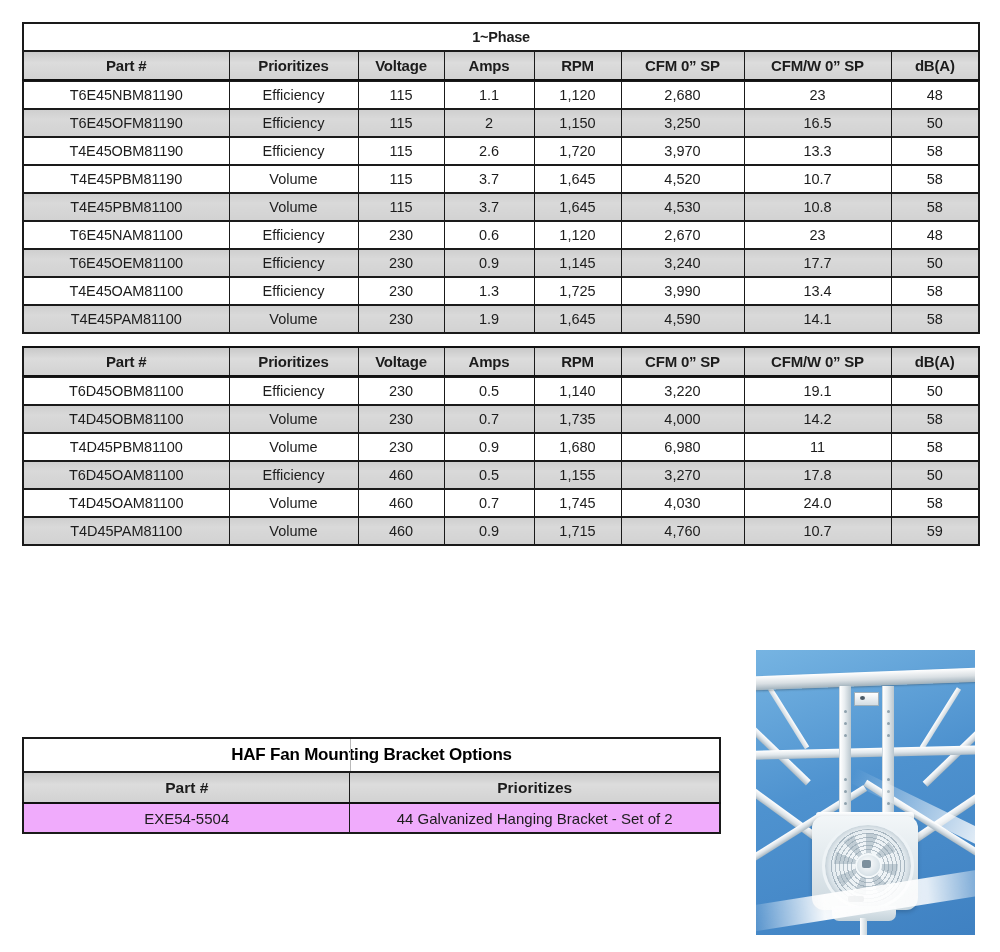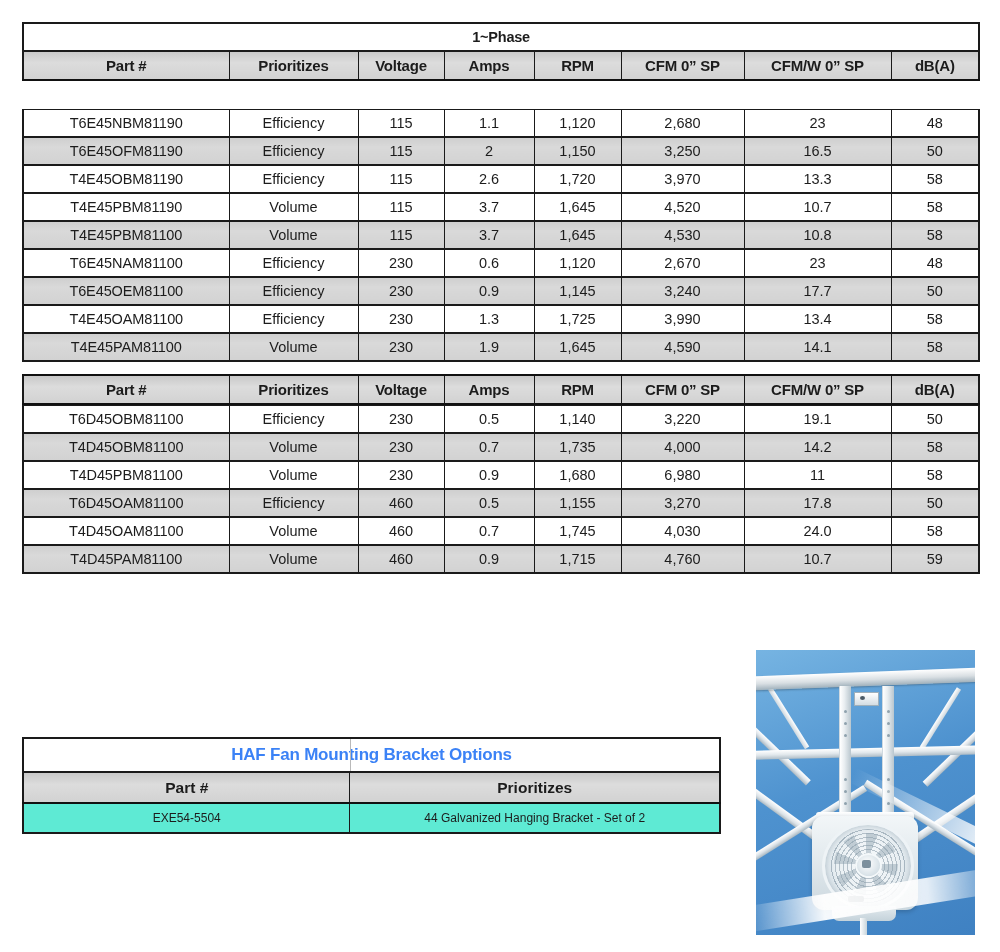--- a/index.html
+++ b/index.html
@@ -82,27 +82,27 @@
     table-layout:fixed;
     width:699px;
     border:2px solid #1a1a1a;
   }
   table.bracket td{
     border:1px solid #1a1a1a;
     border-bottom:2px solid #1a1a1a;
     height:26px;
     text-align:center;
     vertical-align:middle;
-    font-size:12px;
+    font-size:15px;
     color:#1c1c1c;
-    background:#5eead4;
+    background:#f0abfc;
     white-space:nowrap;
   }
   table.bracket td.b-title{
-    color:#3b82f6;
+    color:#000000;
     font-weight:bold;
     font-size:17px;
     height:30px;
     background:#ffffff;
     letter-spacing:-0.2px;
     position:relative;
   }
   table.bracket td.b-title .seam{
     position:absolute;
     left:326px;top:0;bottom:0;
@@ -317,21 +317,21 @@
         <td>Voltage</td>
         <td>Amps</td>
         <td>RPM</td>
         <td>CFM 0” SP</td>
         <td>CFM/W  0” SP</td>
         <td>dB(A)</td>
       </tr>
     </tbody>
   </table>
 
-  <table class="spec" style="border-top:none;margin-top:28px;">
+  <table class="spec" style="border-top:none;">
     <colgroup>
       <col class="c-part">
         <col class="c-prio">
         <col class="c-volt">
         <col class="c-amps">
       <col class="c-rpm">
         <col class="c-cfm">
         <col class="c-cfmw">
         <col class="c-db">
     </colgroup>

